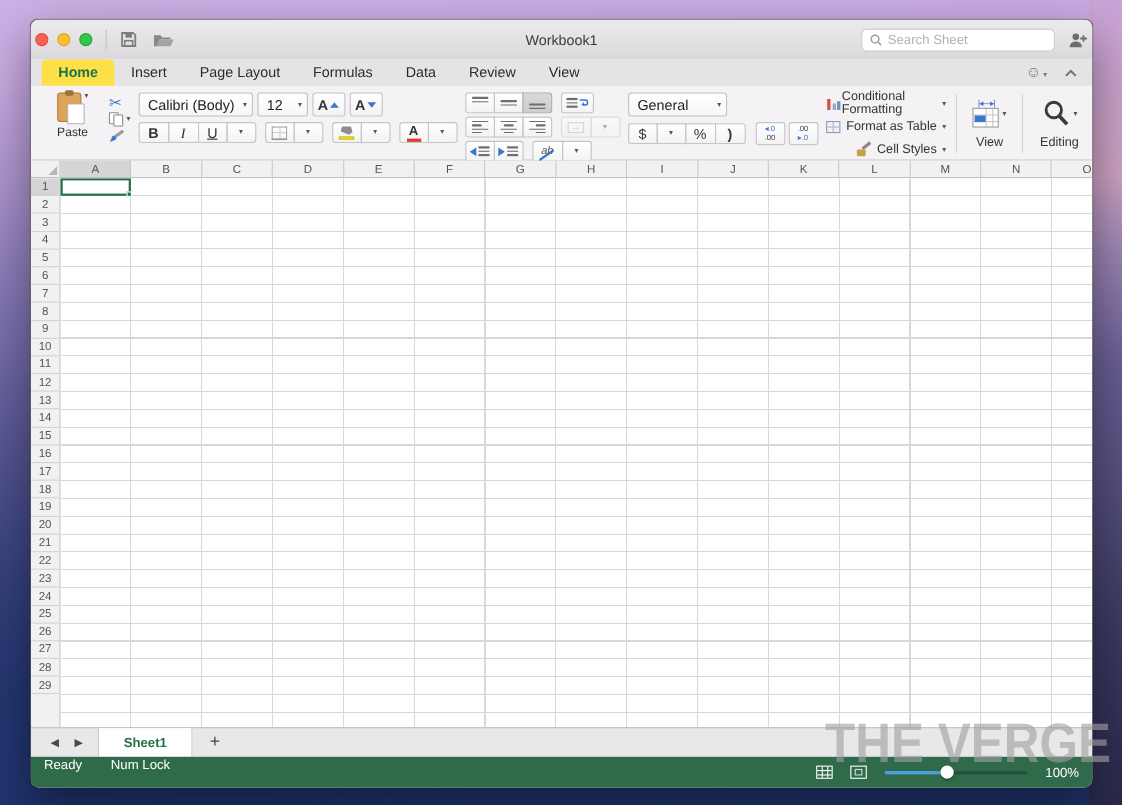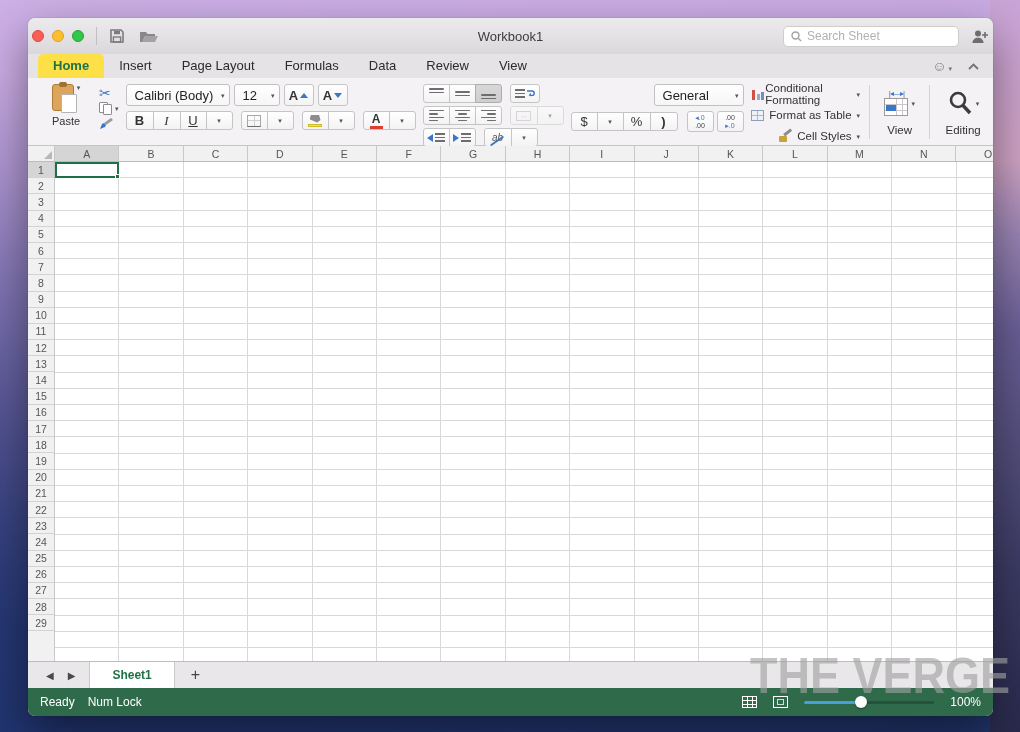--- a/index.html
+++ b/index.html
@@ -117,21 +117,21 @@
   .tri-l { width:0;height:0;border-top:4px solid transparent;border-bottom:4px solid transparent;border-right:6px solid #3b76c9; }
   .tri-r { width:0;height:0;border-top:4px solid transparent;border-bottom:4px solid transparent;border-left:6px solid #3b76c9; }
   .mini-lines { display:flex; flex-direction:column; gap:2px; }
   .mini-lines i { width:10px; height:1.5px; background:#6f6d6f; display:block; }
   .orient-ic { position:relative; font-size:10px; color:#555; font-style:italic; padding:0 2px; }
   .orient-ic:after { content:""; position:absolute; left:-1px; bottom:1px; width:16px; height:2px; background:#3b76c9; transform:rotate(-35deg); border-radius:1px; }
   .merge-ic { width:15px; height:10px; border:1px solid #b9b7b9; display:flex; align-items:center; justify-content:center; font-size:8px; color:#b9b7b9; }
   .disabled { opacity:.5; }
 
   
-  .num-group { gap:5px;align-items:flex-end; }
+  .num-group { gap:5px; }
   .num-row2 { display:flex; gap:4px; align-items:center; }
   .dollar { font-size:13px; }
   .dec-pair { display:flex; gap:3px; margin-left:5px; align-self:center; }
   .dec-btn { flex-direction:column; font-size:7px; line-height:1.1; color:#444; width:27px; height:21px; }
   .dec-btn b { color:#3b76c9; font-weight:normal; }
 
   
   .styles-group { gap:3px; padding-top:1px; }
   .style-btn { display:flex; align-items:center; gap:5px; font-size:11.5px; color:#333; height:18px;justify-content:flex-end; }
   .cf-ic { width:13px; height:12px; position:relative; }
@@ -190,22 +190,22 @@
 
   
   .sheetbar { height:27px; flex:0 0 27px; background:#e9e7e9; border-top:1px solid #bdbbbd;
     display:flex; align-items:stretch; }
   .sheet-nav { display:flex; align-items:center; gap:14px; padding:0 14px 0 18px; color:#4a4a4a; font-size:10px; }
   .sheettab { background:#fff; padding:0 22px; display:flex; align-items:center; font-size:12px; font-weight:bold;
     color:#1f7246; border-left:1px solid #c9c7c9; border-right:1px solid #c9c7c9; }
   .addsheet { display:flex; align-items:center; padding:0 16px; font-size:16px; color:#444; }
 
   
-  .statusbar { height:28px; flex:0 0 28px; background:#2f6b4b; display:flex; align-items:center;
-    color:#fff; font-size:12px; padding:0 12px; gap:13px; }
+  .statusbar { height:28px; flex:0 0 28px; background:#2f6b4b; display:flex; 
+    color:#fff; font-size:12px; padding:0 12px; gap:26px; }
   .sb-right { margin-left:auto; display:flex; align-items:center; gap:16px; }
   .view-ic { width:15px; height:12px; border:1px solid #fff; background:
       linear-gradient(#fff,#fff) 0 3px/100% 1px no-repeat,
       linear-gradient(#fff,#fff) 0 7px/100% 1px no-repeat,
       linear-gradient(#fff,#fff) 4px 0/1px 100% no-repeat,
       linear-gradient(#fff,#fff) 9px 0/1px 100% no-repeat; }
   .layout-ic { width:15px; height:12px; border:1px solid #fff; display:flex; align-items:center; justify-content:center; }
   .layout-ic i { width:7px; height:6px; border:1px solid #cfe0d5; display:block; }
   .zoomslider { width:130px; height:12px; position:relative; display:flex; align-items:center; }
   .zoomslider .track { width:100%; height:3px; background:#24523a; border-radius:2px; }

